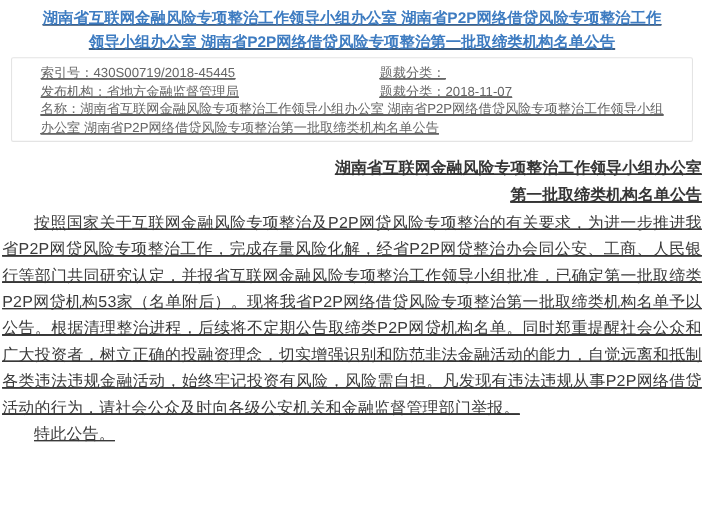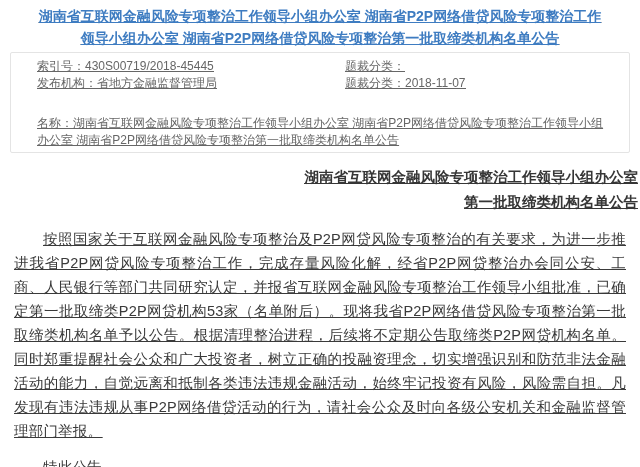--- a/index.html
+++ b/index.html
@@ -33,34 +33,34 @@
     font-size: 12px;
     line-height: 16.5px;
   }
   .meta-grid {
     display: grid;
     grid-template-columns: 308px 1fr;
   }
   .meta-cell { white-space: nowrap; overflow: hidden; }
   .meta-label { color: #666666; }
   .meta-value { color: #666666; }
-  .meta-name-row { line-height: 16.5px; margin-top: 24px; }
+  .meta-name-row { line-height: 16.5px; }
 
   
   .doc { padding: 0 2px; color: #3a3a3a; }
   .doc-headings { margin-top: 12px; }
   .doc-heading {
     text-align: right;
     font-weight: bold;
     font-size: 14.5px;
     line-height: 25px;
     color: #363636;
   }
   .doc-para {
-    margin: 12px;
+    margin: 0;
     font-size: 14.5px;
     line-height: 24px;
     text-align: justify;
     text-indent: 2em;
     letter-spacing: 0.2px;
   }
 </style>
 </head>
 <body>
 

